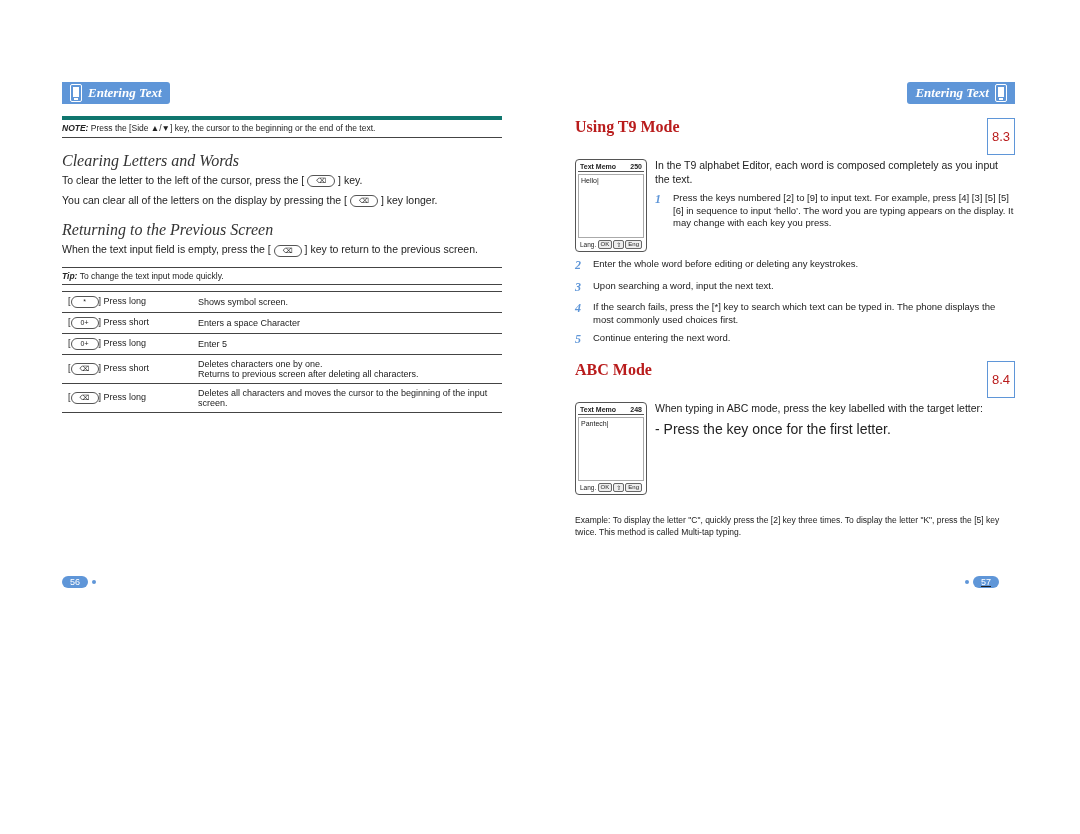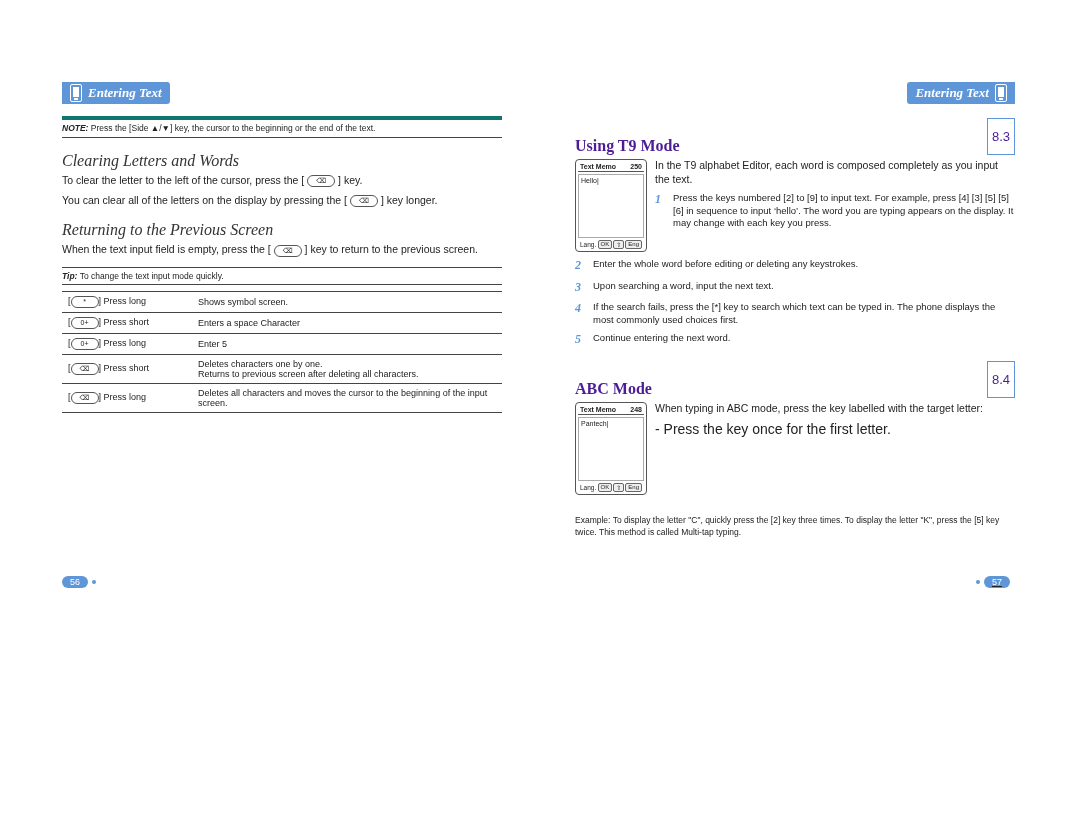--- a/index.html
+++ b/index.html
@@ -91,25 +91,25 @@
 
   h2.section {
     font-family: Georgia, "Times New Roman", serif;
     font-style: italic;
     font-weight: normal;
     font-size: 16px;
     color: #333;
     margin: 14px 0 4px;
   }
   h2.blue {
-    color: #4c1d95;
+    color: #b91c1c;
     font-style: normal;
     font-weight: bold;
     display: flex;
-    align-items: flex-end;
+    align-items: flex-start;
   }
   h2.blue .secnum {
     margin-left: auto;
     font-size: 13px;
     background: #fff;
     padding: 10px 4px;
     border: 1px solid #5f96d8;
     font-family: Arial, sans-serif;
     font-weight: normal;
   }
@@ -208,21 +208,21 @@
   
   .pgnum {
     position: absolute;
     bottom: -50px;
     font-size: 9px;
     display: flex;
     align-items: center;
     gap: 4px;
   }
   .pgnum.left { left: 0; }
-  .pgnum.right { right: 5px; text-decoration: underline; }
+  .pgnum.right { right: 16px; text-decoration: underline; }
   .pill {
     background: #5f96d8;
     color: #fff;
     border-radius: 6px;
     padding: 1px 8px;
     font-size: 9px;
   }
   .dot {
     width: 4px; height: 4px;
     background: #5f96d8;

